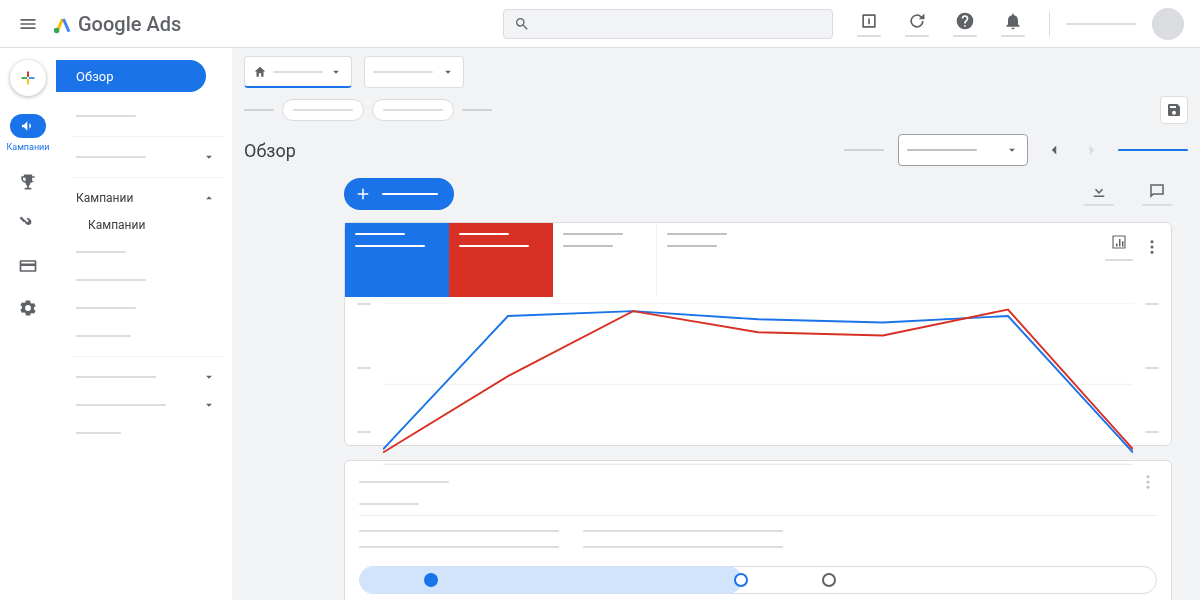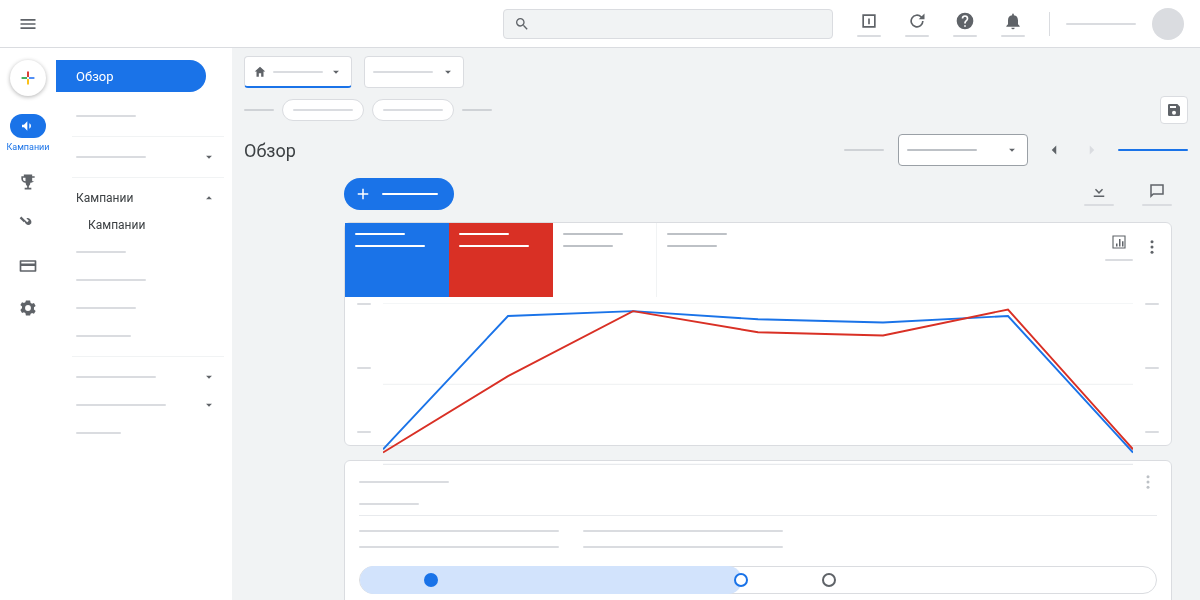--- a/index.html
+++ b/index.html
@@ -113,20 +113,30 @@
 </style>
 </head>
 <body>
 
 <div class="header">
   <div class="hamburger">
     <svg width="20" height="20" viewBox="0 0 24 24">
         <path fill="#5f6368" d="M3 6h18v2H3zm0 5h18v2H3zm0 5h18v2H3z"></path>
       </svg>
   </div>
+  <div class="logo-area">
+    <svg width="22" height="22" viewBox="0 0 24 24">
+      <path fill="#FBBC04" d="M4 20l6-14 3 1-6 14z"></path>
+      <path fill="#4285F4" d="M14 6l6 14-3 1-6-14z"></path>
+      <circle fill="#34A853" cx="5" cy="19" r="3"></circle>
+    </svg>
+    <span class="logo-text">
+      <span class="g">Google</span> <span class="ads">Ads</span>
+    </span>
+  </div>
   <div class="header-search">
     <div class="search-box">
       <svg width="16" height="16" viewBox="0 0 24 24">
           <path fill="#5f6368" d="M15.5 14h-.79l-.28-.27A6.471 6.471 0 0016 9.5 6.5 6.5 0 109.5 16c1.61 0 3.09-.59 4.23-1.57l.27.28v.79l5 4.99L20.49 19l-4.99-5zm-6 0C7.01 14 5 11.99 5 9.5S7.01 5 9.5 5 14 7.01 14 9.5 11.99 14 9.5 14z"></path>
         </svg>
     </div>
   </div>
   <div class="header-icons">
     <div class="header-icon-btn">
       <svg width="20" height="20" viewBox="0 0 24 24">

